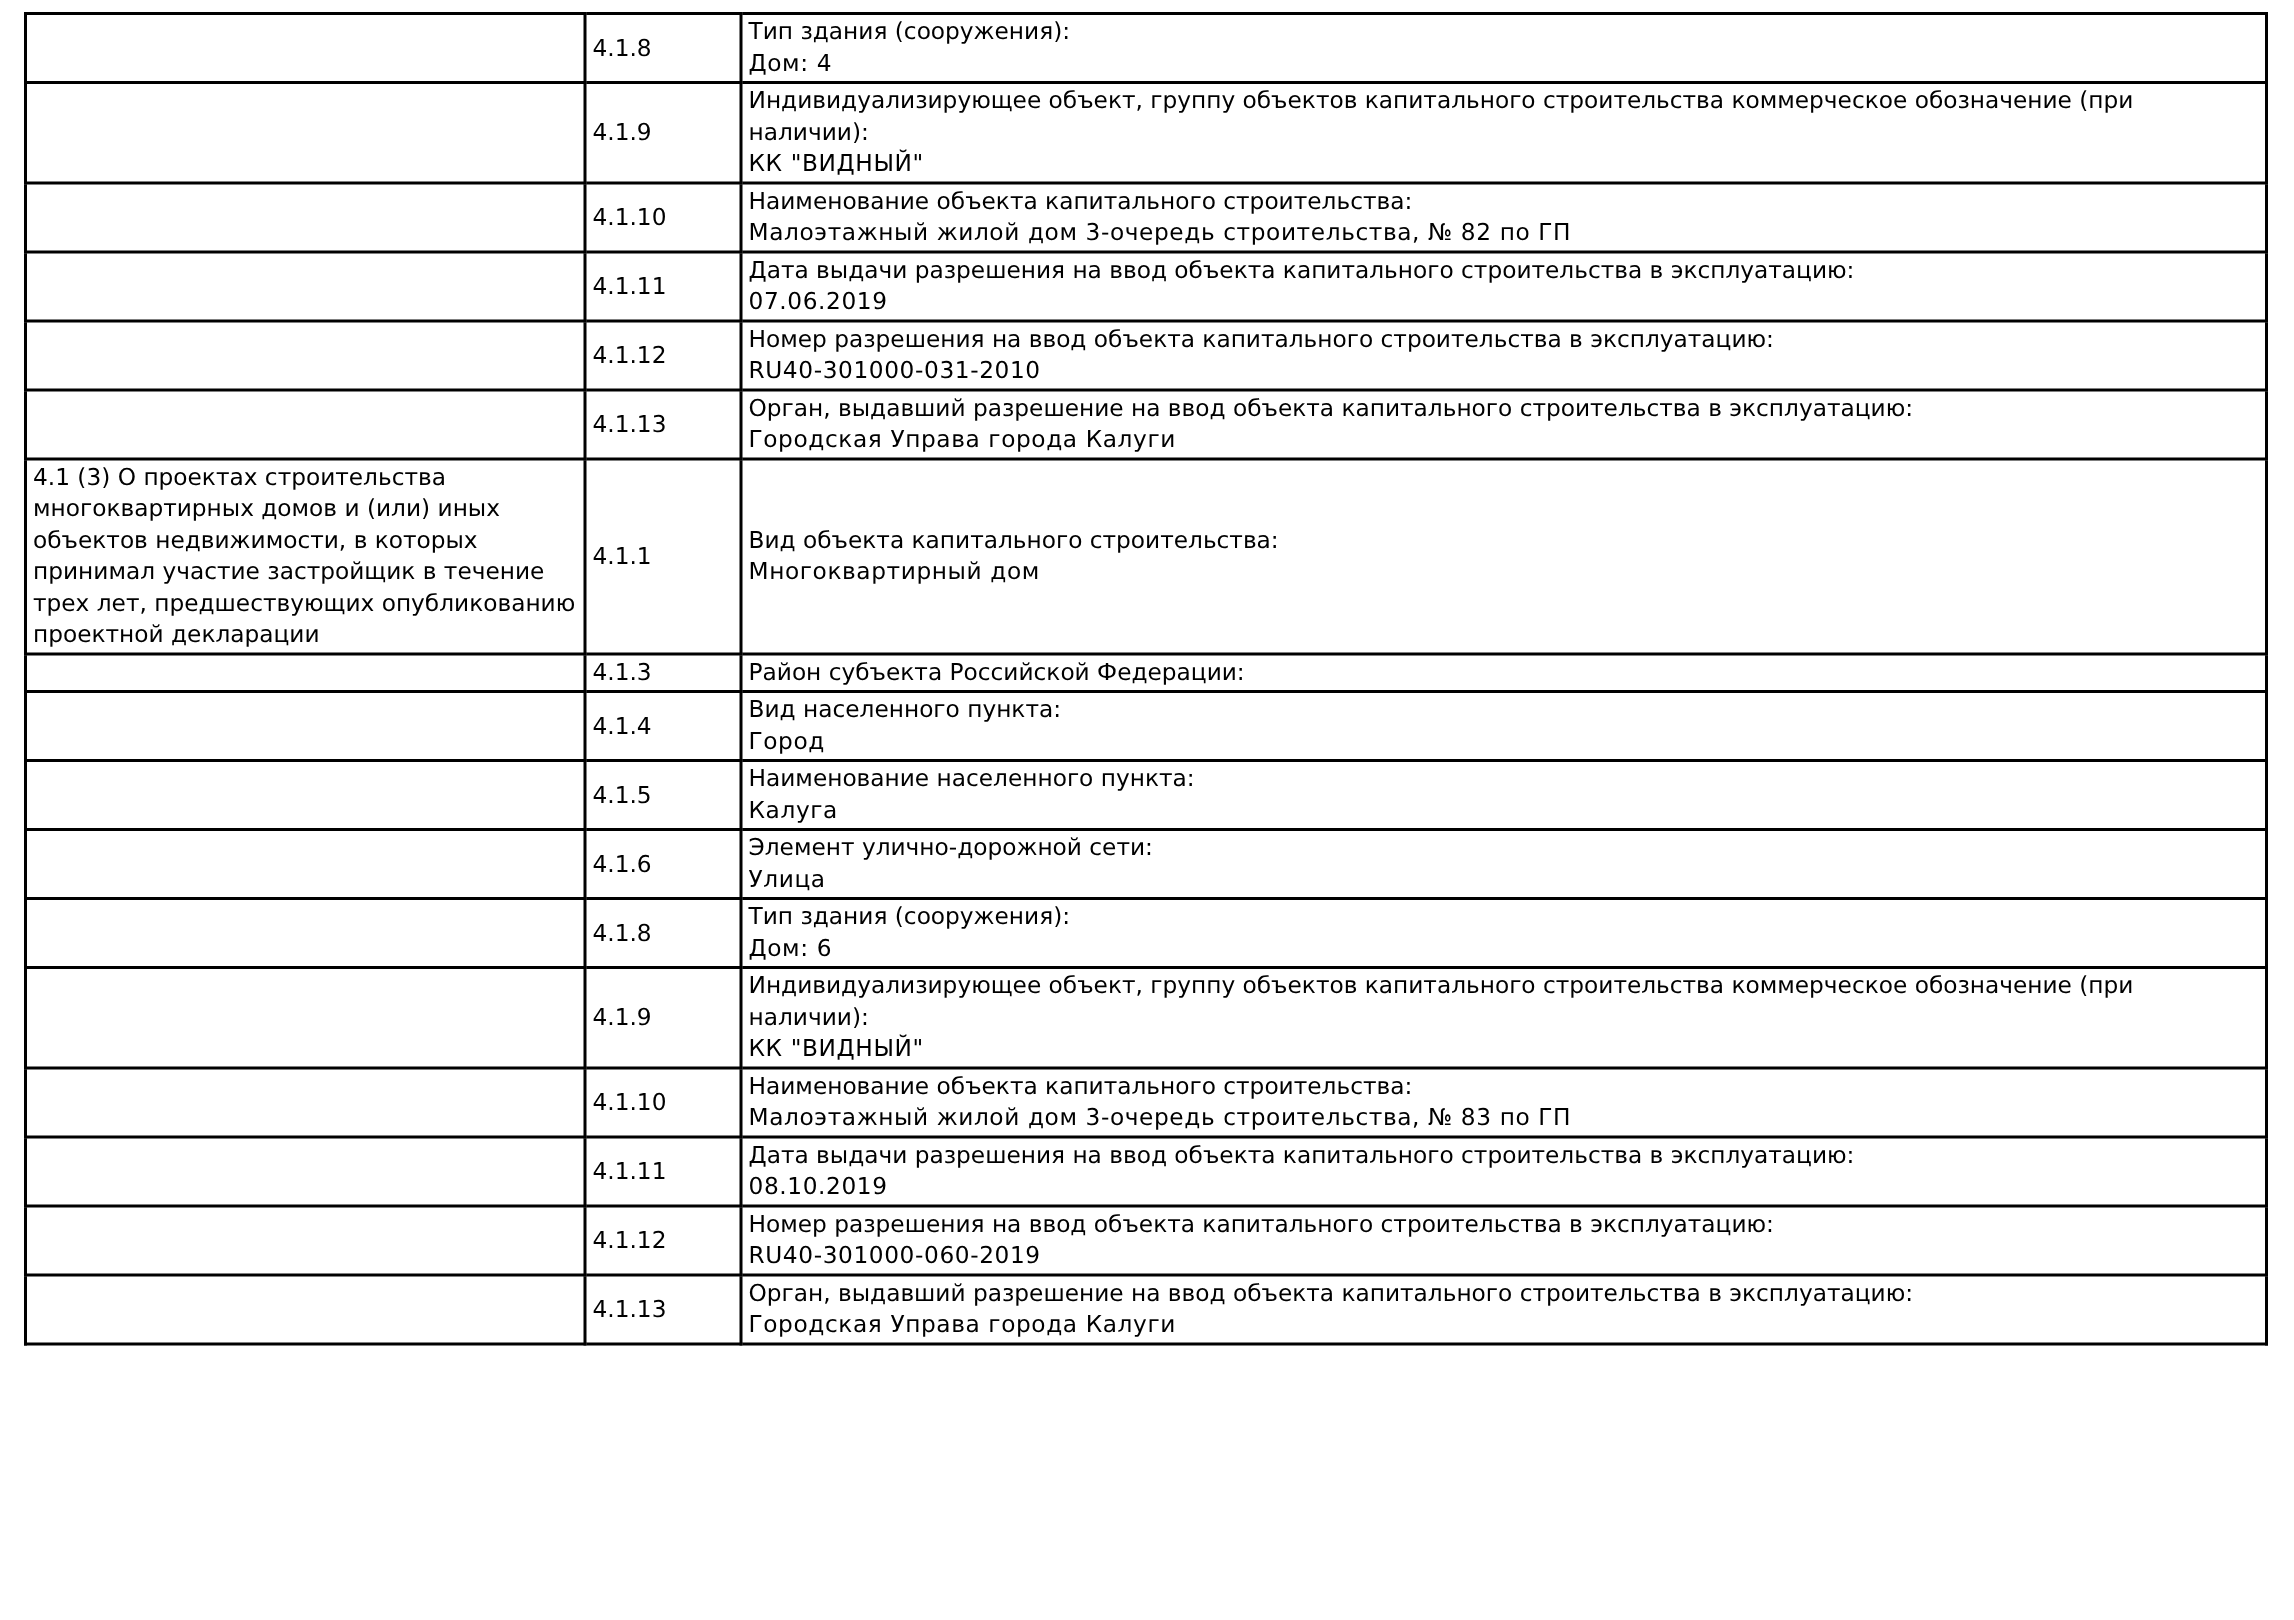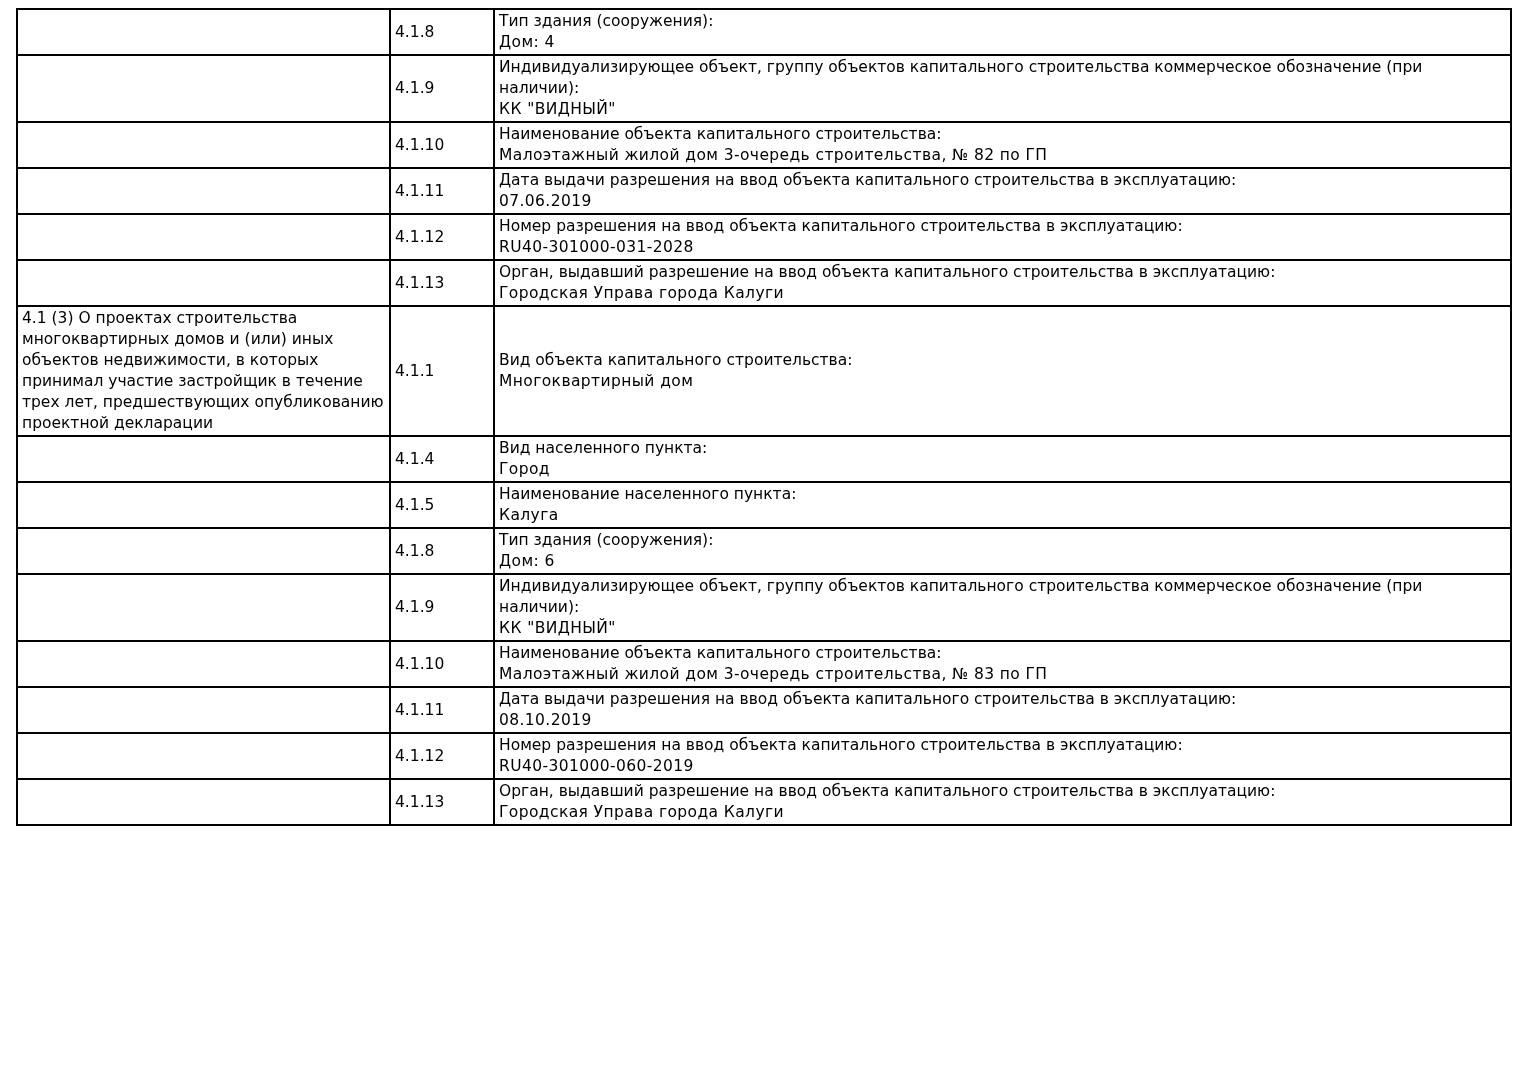--- a/index.html
+++ b/index.html
@@ -97,53 +97,68 @@
           <td class="content-cell">
             <div class="field-label">Дата выдачи разрешения на ввод объекта капитального строительства в эксплуатацию:</div>
             <div class="field-value">07.06.2019</div>
           </td>
         </tr>
         <tr>
           <td class="section-cell"></td>
           <td class="code-cell">4.1.12</td>
           <td class="content-cell">
             <div class="field-label">Номер разрешения на ввод объекта капитального строительства в эксплуатацию:</div>
-            <div class="field-value">RU40-301000-031-2028</div>
+            <div class="field-value">RU40-301000-031-2010</div>
           </td>
         </tr>
         <tr>
           <td class="section-cell"></td>
           <td class="code-cell">4.1.13</td>
           <td class="content-cell">
             <div class="field-label">Орган, выдавший разрешение на ввод объекта капитального строительства в эксплуатацию:</div>
             <div class="field-value">Городская Управа города Калуги</div>
           </td>
         </tr>
         <tr class="row-tall">
           <td class="section-cell">4.1 (3) О проектах строительства многоквартирных домов и (или) иных объектов недвижимости, в которых принимал участие застройщик в течение трех лет, предшествующих опубликованию проектной декларации</td>
           <td class="code-cell">4.1.1</td>
           <td class="content-cell">
             <div class="field-label">Вид объекта капитального строительства:</div>
             <div class="field-value">Многоквартирный дом</div>
           </td>
         </tr>
         <tr>
           <td class="section-cell"></td>
+          <td class="code-cell">4.1.3</td>
+          <td class="content-cell">
+            <div class="field-label">Район субъекта Российской Федерации:</div>
+          </td>
+        </tr>
+        <tr>
+          <td class="section-cell"></td>
           <td class="code-cell">4.1.4</td>
           <td class="content-cell">
             <div class="field-label">Вид населенного пункта:</div>
             <div class="field-value">Город</div>
           </td>
         </tr>
         <tr>
           <td class="section-cell"></td>
           <td class="code-cell">4.1.5</td>
           <td class="content-cell">
             <div class="field-label">Наименование населенного пункта:</div>
             <div class="field-value">Калуга</div>
+          </td>
+        </tr>
+        <tr>
+          <td class="section-cell"></td>
+          <td class="code-cell">4.1.6</td>
+          <td class="content-cell">
+            <div class="field-label">Элемент улично-дорожной сети:</div>
+            <div class="field-value">Улица</div>
           </td>
         </tr>
         <tr>
           <td class="section-cell"></td>
           <td class="code-cell">4.1.8</td>
           <td class="content-cell">
             <div class="field-label">Тип здания (сооружения):</div>
             <div class="field-value">Дом: 6</div>
           </td>
         </tr>

